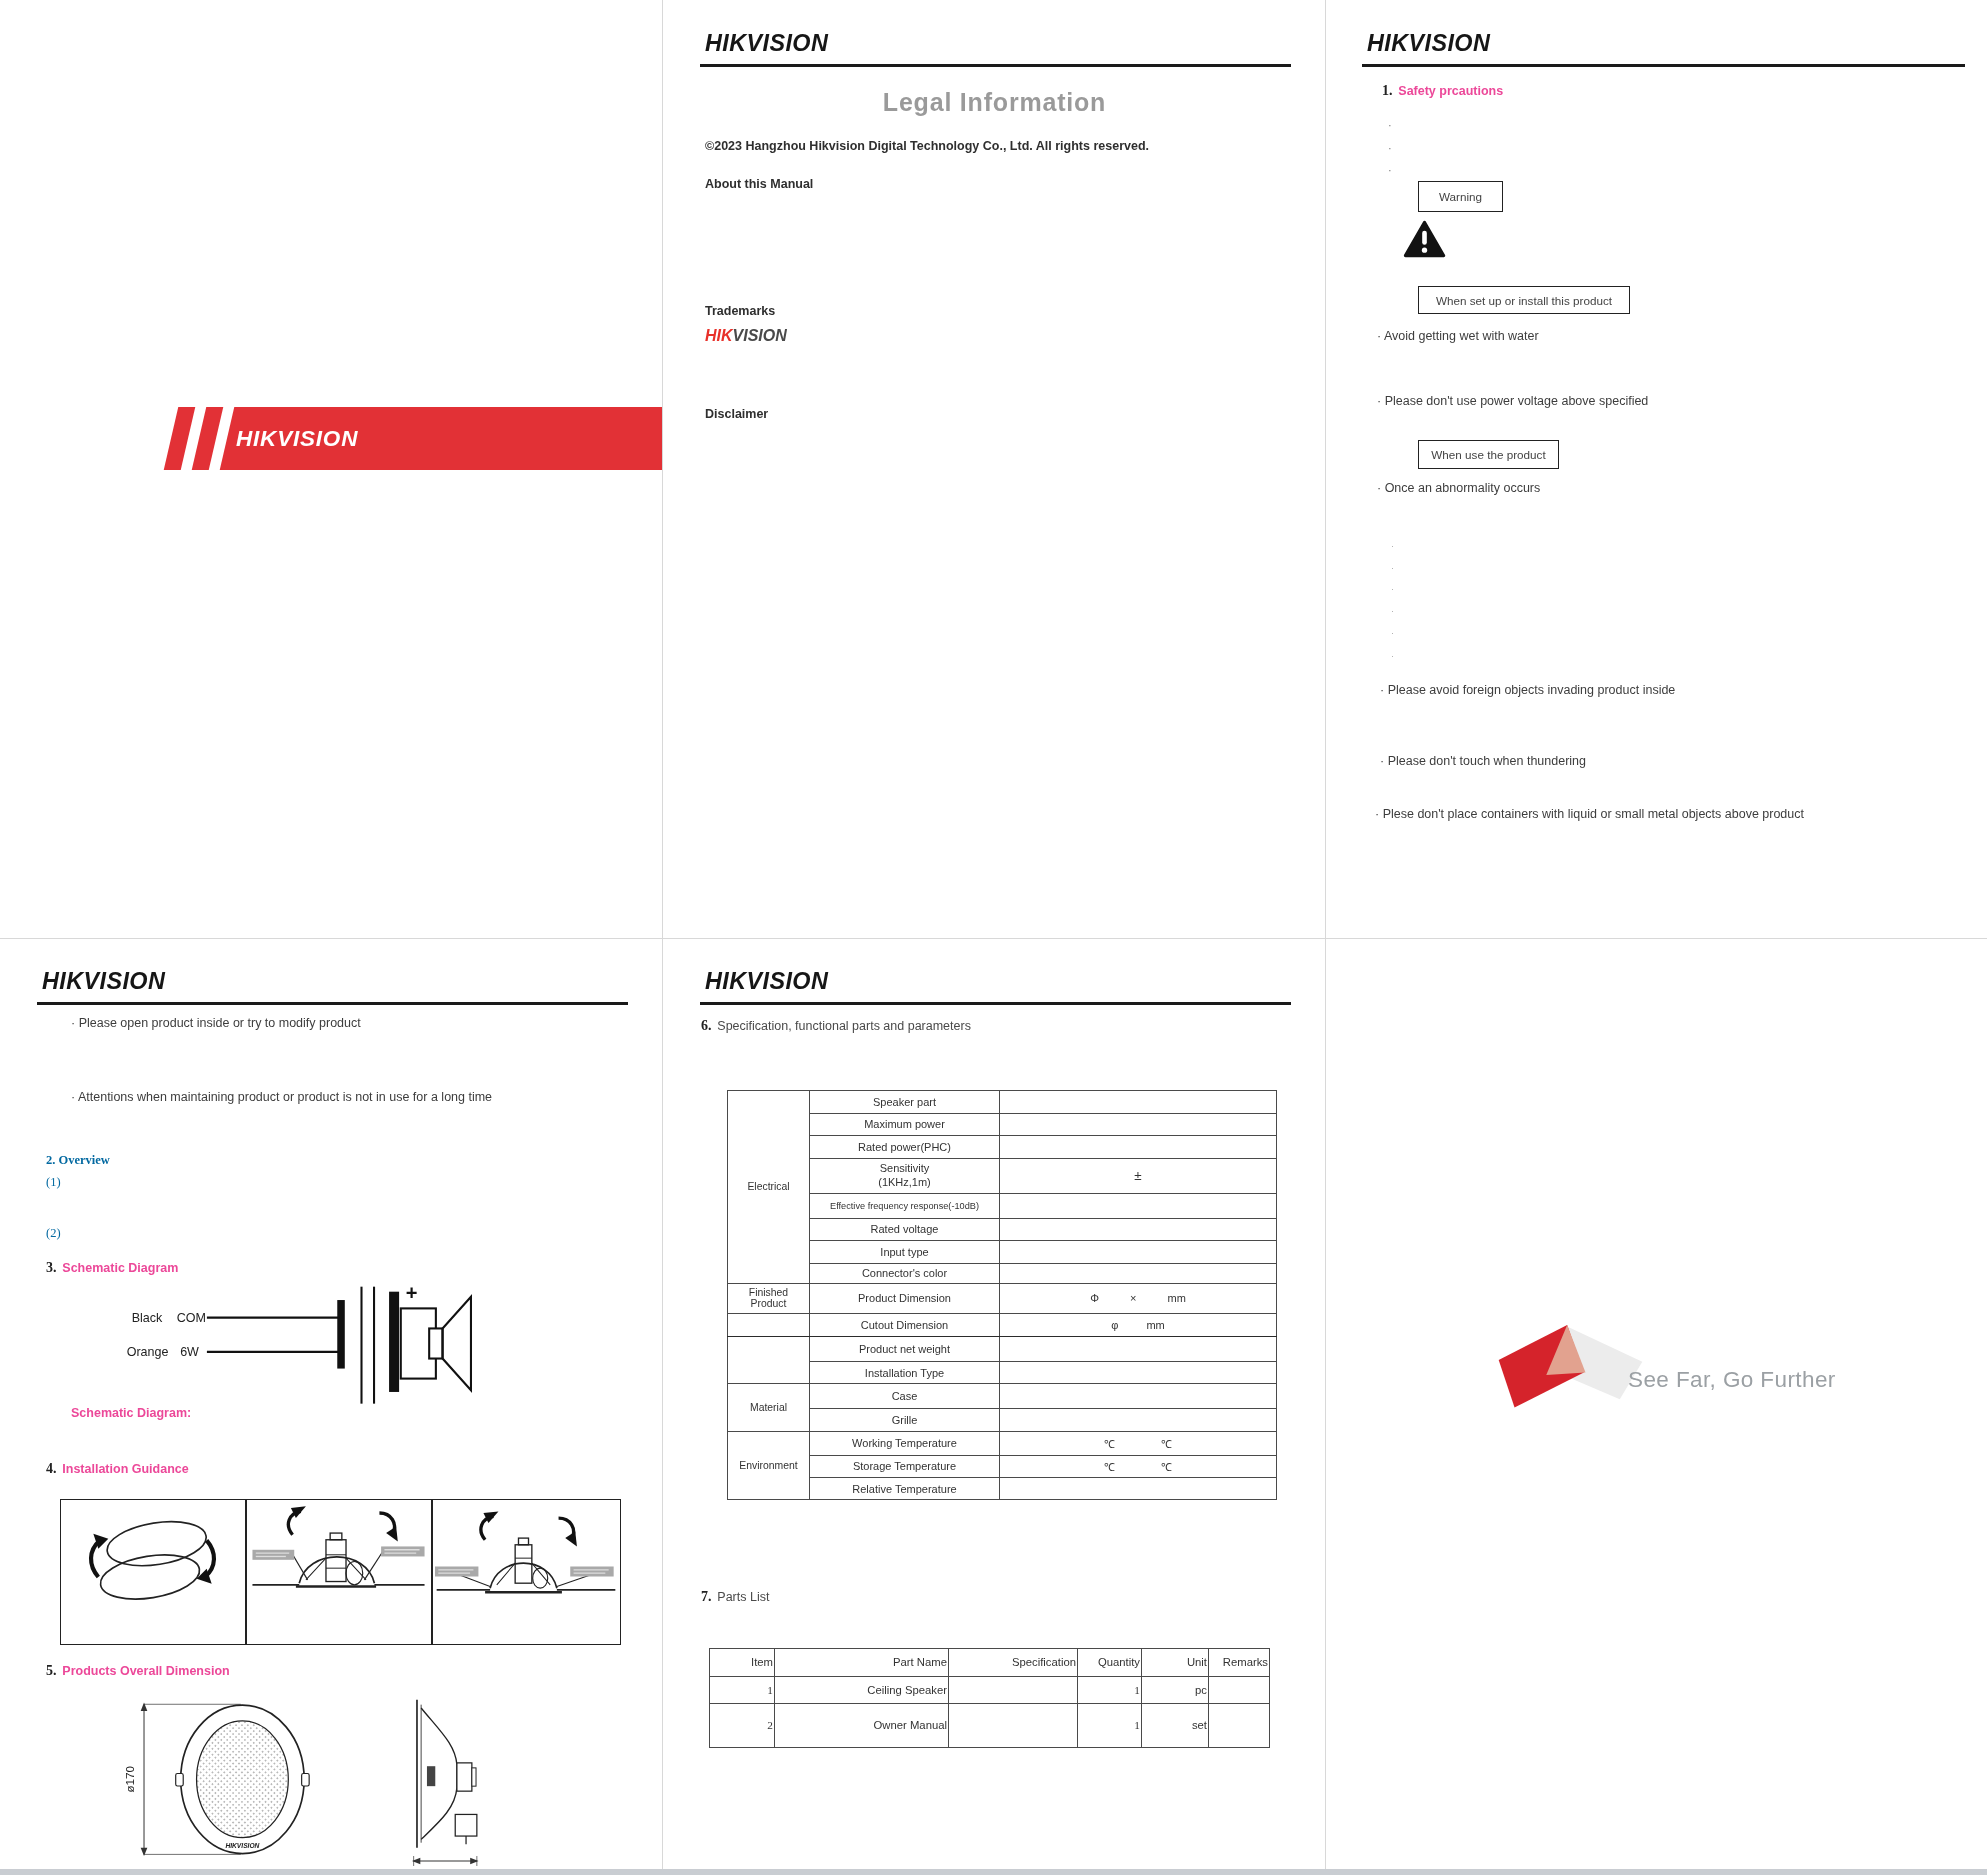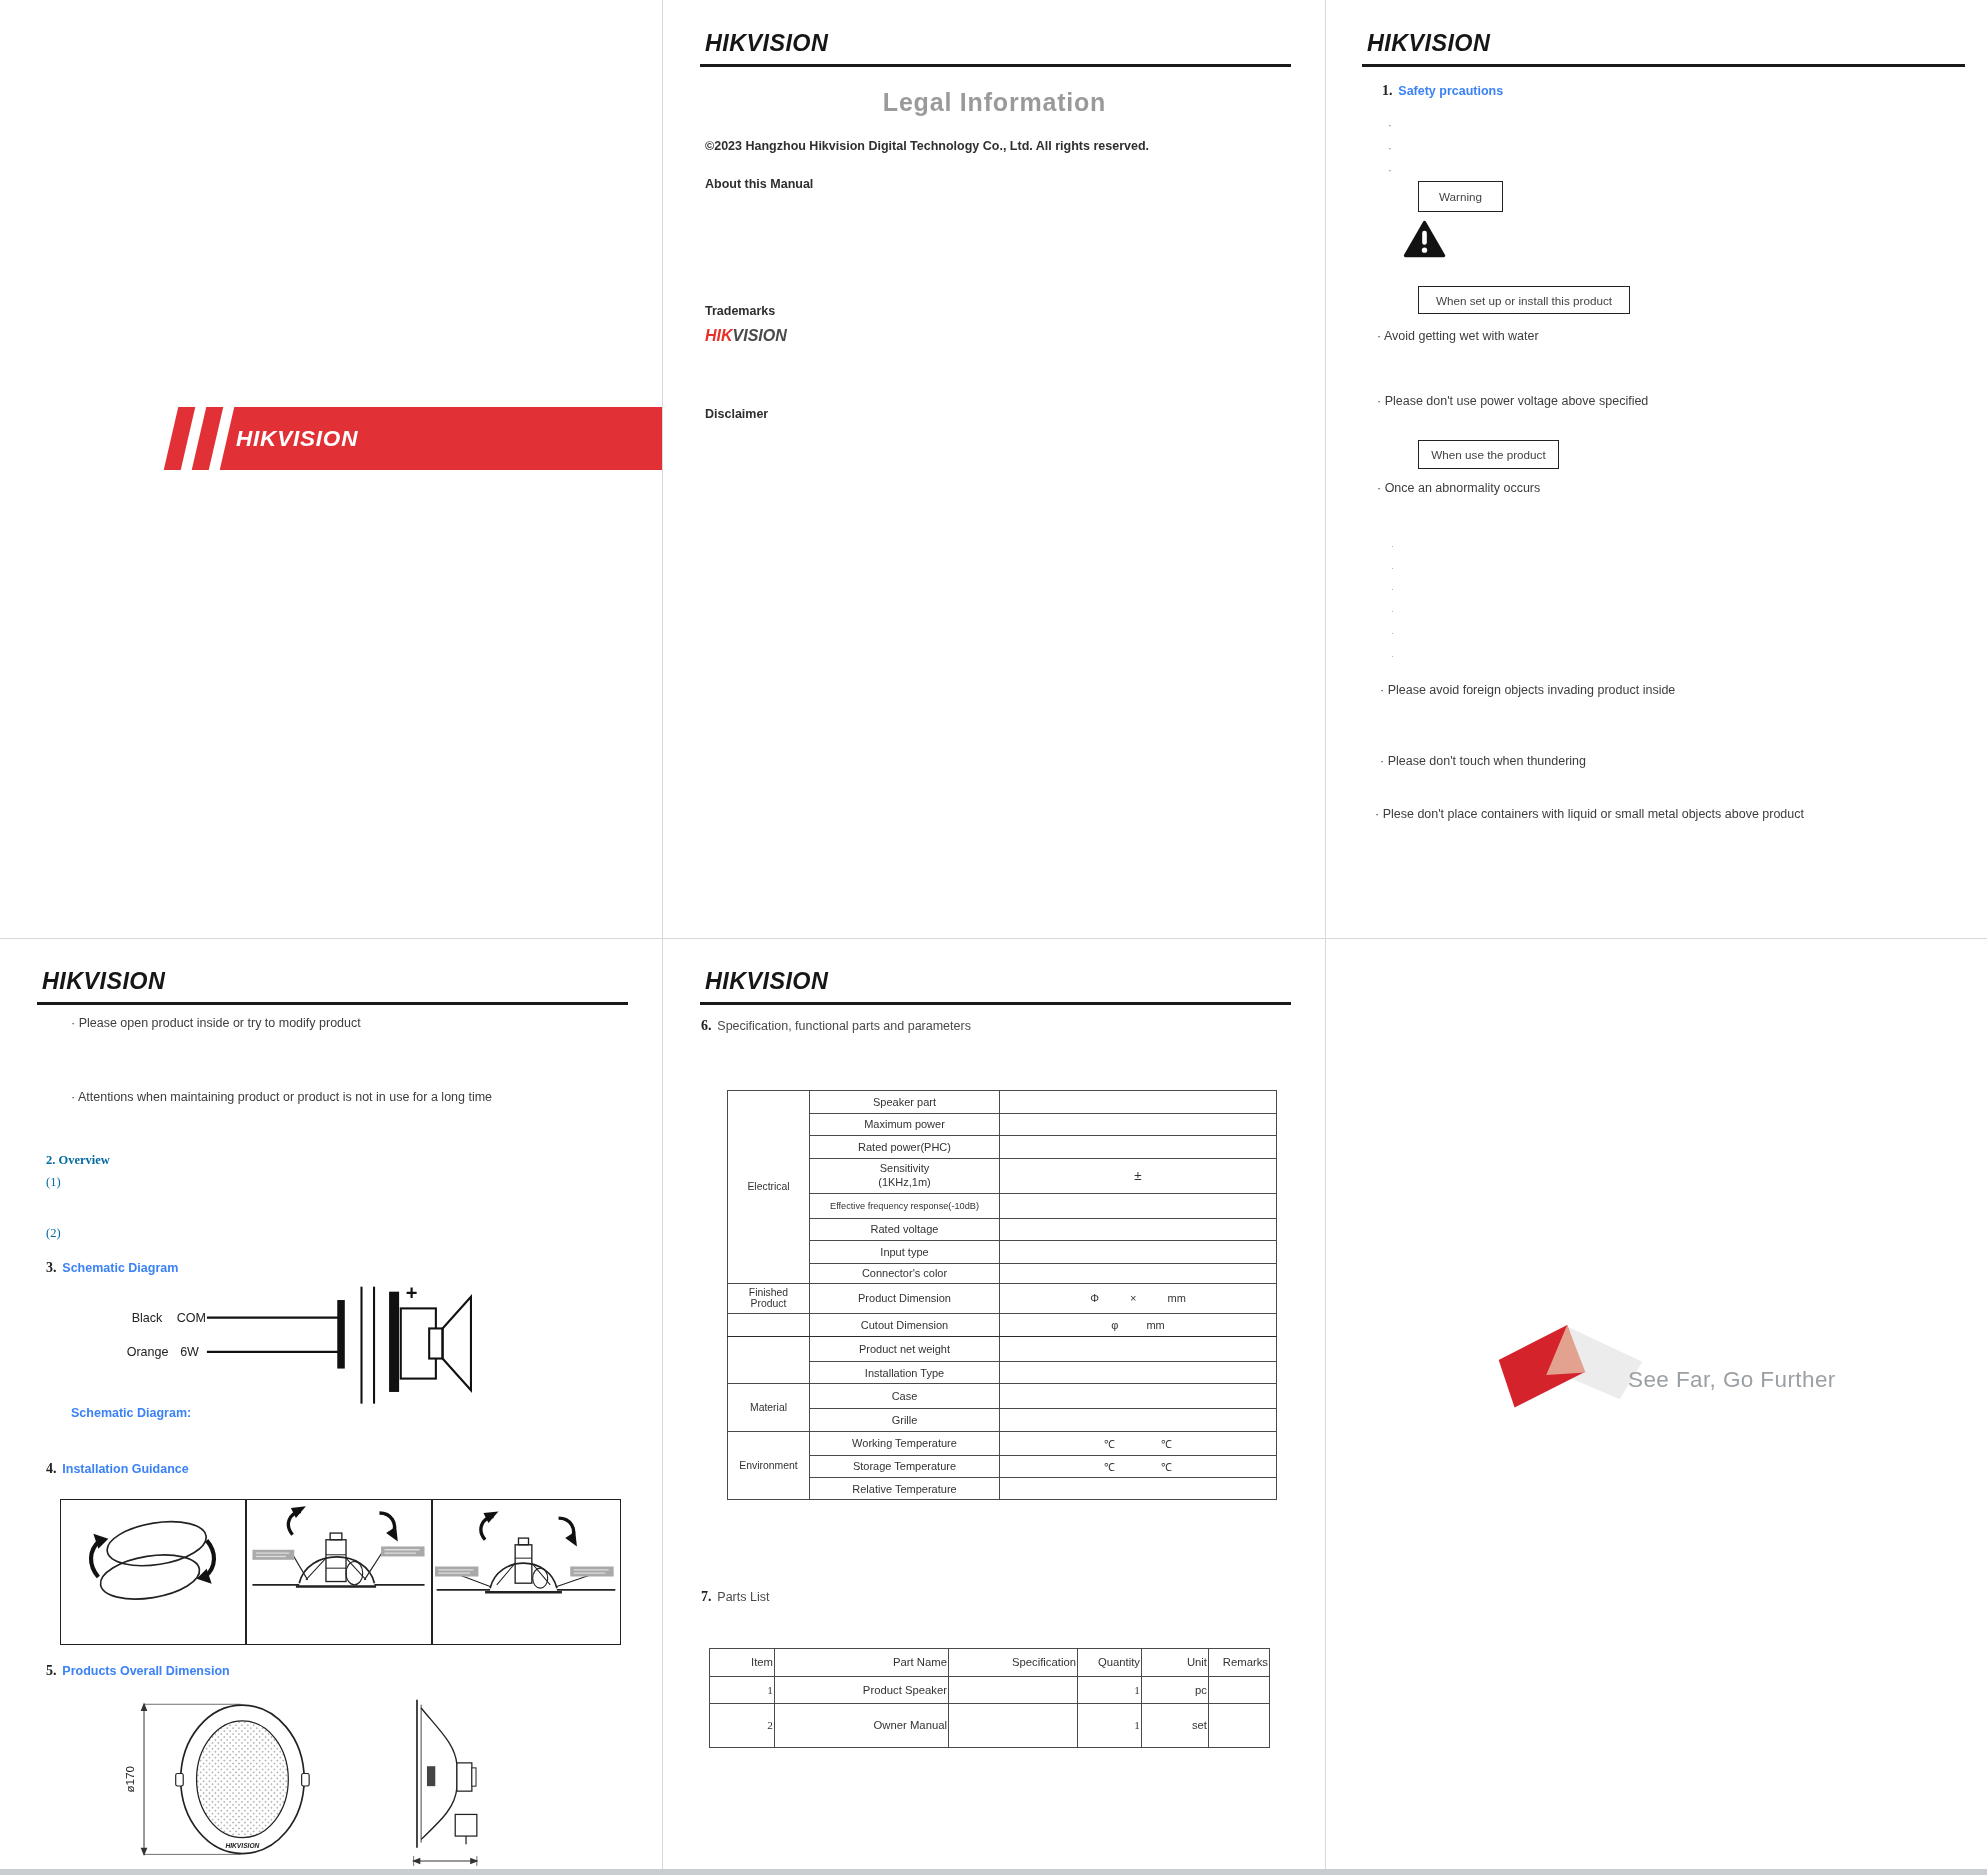--- a/index.html
+++ b/index.html
@@ -10,21 +10,21 @@
   #p4{left:0;top:938px;} #p5{left:663px;top:938px;} #p6{left:1325px;top:938px;}
   .vsep{position:absolute;top:0;width:0.8px;height:1875px;background:#d8d8d8;}
   .hsep{position:absolute;left:0;top:938px;width:1988px;height:0.8px;background:#d8d8d8;}
   .scanedge{position:absolute;left:0;top:1869px;width:1988px;height:5.8px;background:#c9cdd2;}
 
   .abs{position:absolute;}
   .wordmark{font-style:italic;font-weight:800;font-size:23.4px;letter-spacing:0.4px;color:#161616;}
   .logorule{position:absolute;height:2.5px;background:#1a1a1a;}
   .bullet-line{font-size:12.5px;color:#3d3d3d;white-space:nowrap;}
   .hnum{font-family:"Liberation Serif",serif;font-weight:700;font-size:14px;color:#222;margin-right:5.8px;}
-  .htext{font-size:12.5px;color:#3b82f6;font-weight:600;}
+  .htext{font-size:12.5px;color:#ec4899;font-weight:600;}
   .boxlabel{border:1.7px solid #222;color:#444;font-size:11.7px;display:flex;align-items:center;justify-content:center;margin-left:30px;}
   .dot{position:absolute;font-size:11px;color:#777;}
   .fdot{position:absolute;font-size:9.2px;color:#a9a9a9;}
 
   
   .banner{position:absolute;left:164px;top:407px;width:502px;height:63px;}
   .banner .piece{position:absolute;top:0;height:63px;background:#e23136;transform:skewX(-13deg);}
   .banner .txt{position:absolute;left:72px;top:0;line-height:63px;color:#fff;font-style:italic;
                font-weight:800;font-size:22.5px;letter-spacing:0.8px;}
 
@@ -372,21 +372,21 @@
           <tr style="height:27.6px">
         <th>Item</th>
         <th>Part Name</th>
         <th>Specification</th>
         <th>Quantity</th>
         <th>Unit</th>
         <th>Remarks</th>
       </tr>
       <tr style="height:27px">
         <td class="data">1</td>
-        <td>Product Speaker</td>
+        <td>Ceiling Speaker</td>
         <td></td>
         <td class="data">1</td>
         <td>pc</td>
         <td></td>
       </tr>
       <tr style="height:44px">
         <td class="data">2</td>
         <td>Owner Manual</td>
         <td></td>
         <td class="data">1</td>

